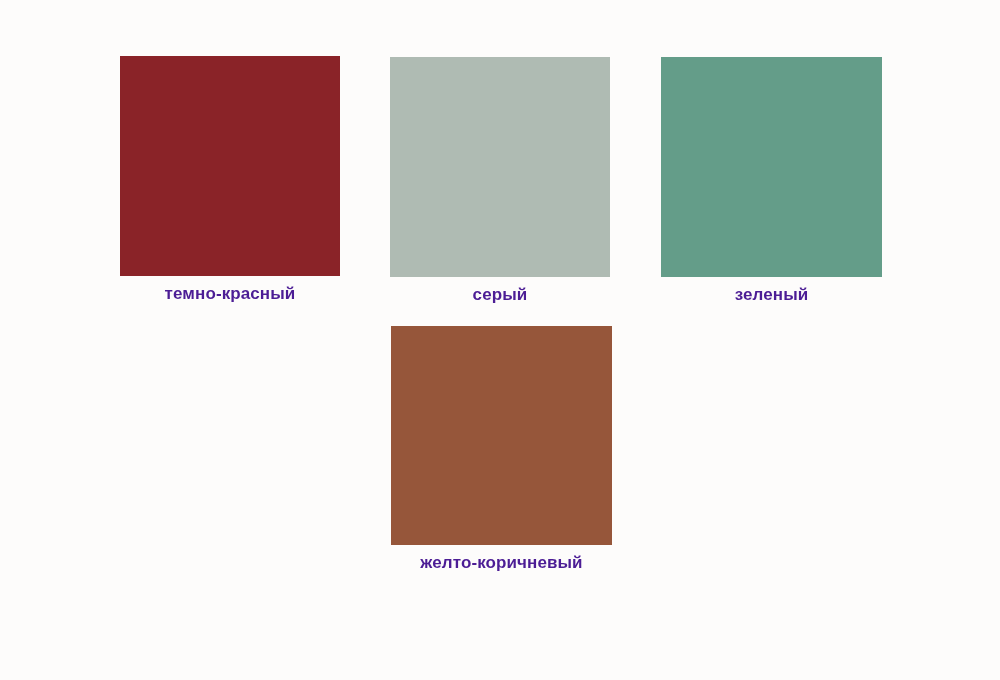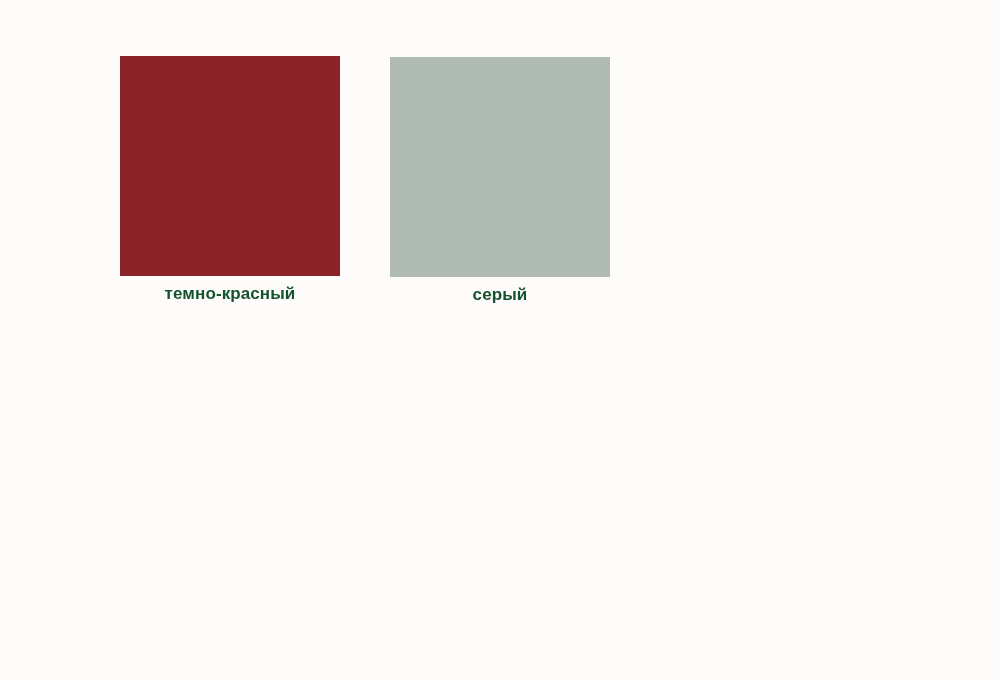--- a/index.html
+++ b/index.html
@@ -24,21 +24,21 @@
     flex-direction: column;
     align-items: center;
   }
   .swatch-chip {
     display: block;
     box-sizing: border-box;
   }
   .swatch-label {
     font-size: 17px;
     font-weight: bold;
-    color: #14532d;
+    color: #4c1d95;
     text-align: center;
     white-space: nowrap;
     line-height: 1;
     letter-spacing: 0.1px;
   }
   
   .r1 .swatch-chip { width: 220px; height: 220px; }
   .r1 .swatch-label { margin-top: 9px; }
   
   .r2 .swatch-chip { width: 220px; height: 219px; }
@@ -61,16 +61,24 @@
   <div class="swatch-cell r1 pos-0">
     <span class="swatch-chip" style="background-color: rgb(138, 35, 40);"></span>
     <span class="swatch-label">темно-красный</span>
   </div>
 
   <div class="swatch-cell r1 pos-1">
     <span class="swatch-chip" style="background-color: rgb(175, 187, 179);"></span>
     <span class="swatch-label">серый</span>
   </div>
 
+  <div class="swatch-cell r1 pos-2">
+    <span class="swatch-chip" style="background-color: rgb(100, 157, 137);"></span>
+    <span class="swatch-label">зеленый</span>
+  </div>
 
 
+  <div class="swatch-cell r2 pos-4">
+    <span class="swatch-chip" style="background-color: rgb(150, 86, 58);"></span>
+    <span class="swatch-label">желто-коричневый</span>
+  </div>
 
 </div>
 
 </body></html>

